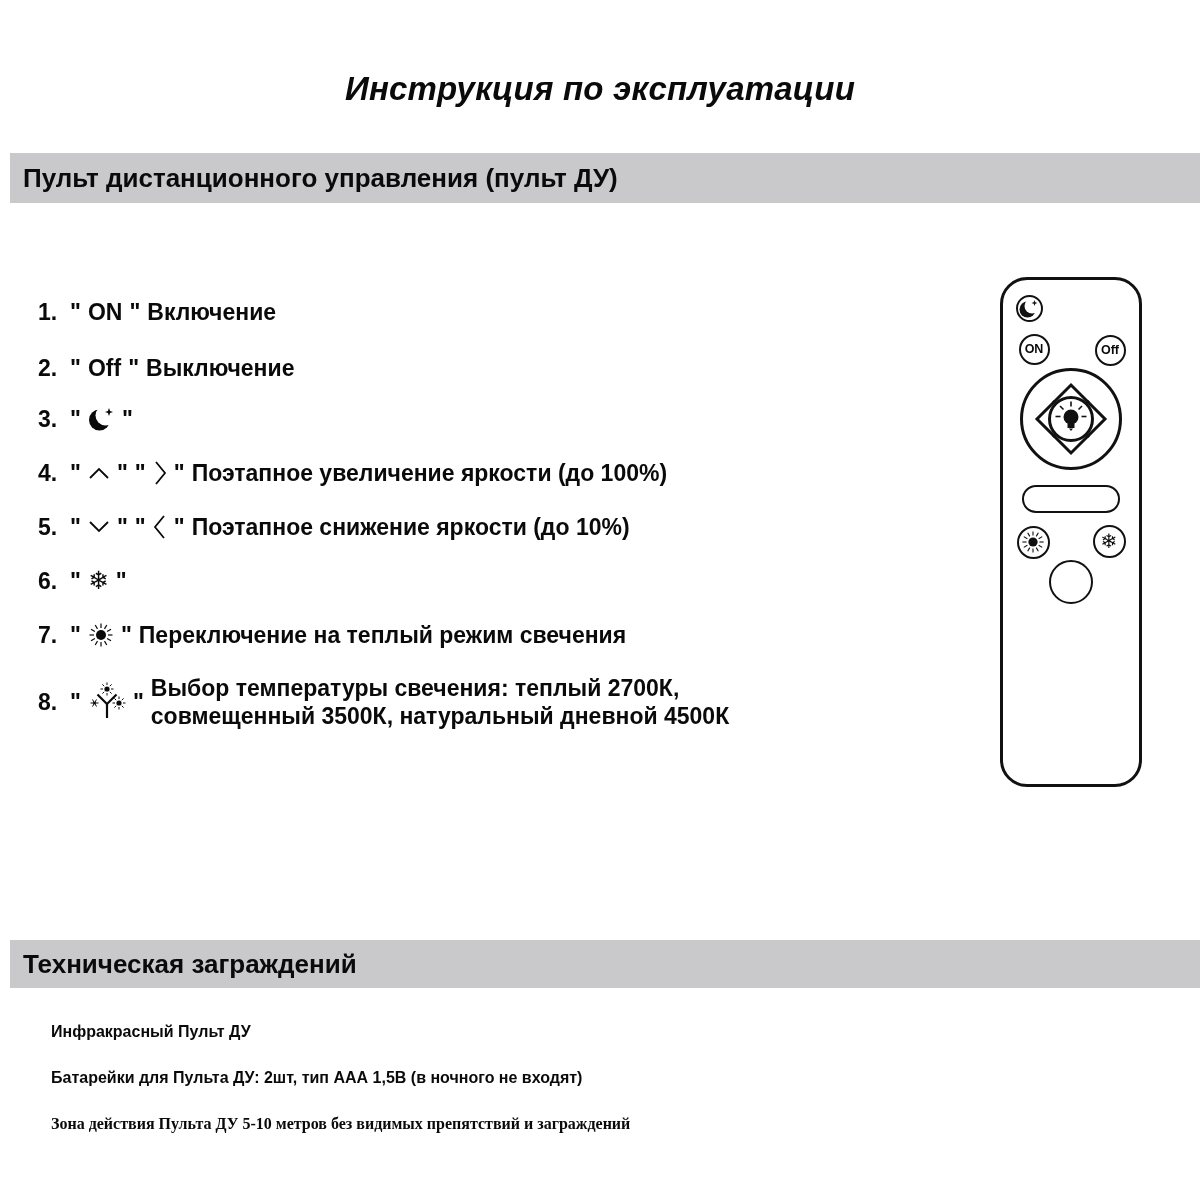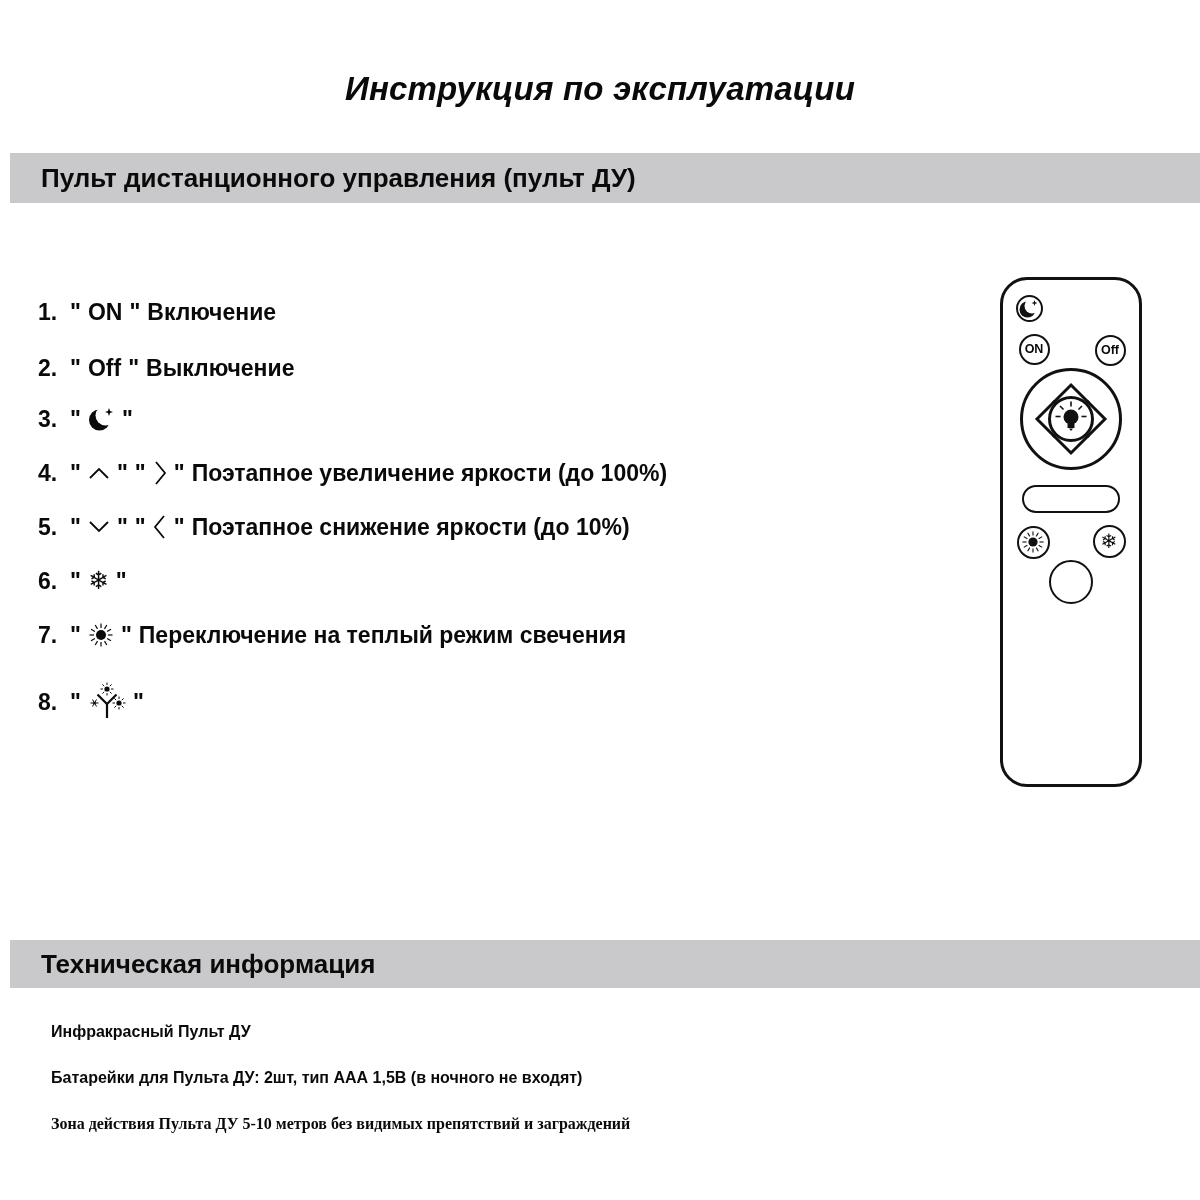--- a/index.html
+++ b/index.html
@@ -17,21 +17,21 @@
     text-align:center;
     font-size:33px;
     letter-spacing:0.2px;
     font-style:italic;
   }
 
   .section-bar {
     left:10px; width:1190px; height:50px;
     background:#c9c9cb;
     display:flex; align-items:center;
-    padding-left:31px;
+    padding-left:13px;
     font-size:26px;
   }
   .bar-remote { top:153px; }
   .bar-tech   { top:940px; height:48px; }
 
   
   .li {
     left:38px; height:28px;
     display:flex; align-items:center;
     font-size:23px; line-height:28px;
@@ -218,20 +218,24 @@
       </g>
       <circle cx="6.5" cy="21" r="1.3" fill="#0a0a0a"></circle>
       <g stroke="#0a0a0a" stroke-width="1">
         <line x1="2.5" y1="21" x2="10.5" y2="21"></line>
           <line x1="4.5" y1="17.5" x2="8.5" y2="24.5"></line>
         <line x1="4.5" y1="24.5" x2="8.5" y2="17.5"></line>
       </g>
     </svg>
   </span>
   <span class="q">"</span>
+  <span class="two-line">
+    <div>Выбор температуры свечения: теплый 2700К,</div>
+    <div>совмещенный 3500К, натуральный дневной 4500К</div>
+  </span>
 </div>
 
 <div class="abs remote">
 
   <div class="rbtn btn-night">
     <svg width="21" height="21" viewBox="0 0 21 21">
       <circle cx="8.5" cy="11.5" r="8" fill="#111"></circle>
       <circle cx="13" cy="8" r="7.5" fill="#ffffff"></circle>
       <polygon fill="#111" points="15.5,2 16.3,4.2 18.5,5 16.3,5.8 15.5,8 14.7,5.8 12.5,5 14.7,4.2"></polygon>
     </svg>
@@ -288,18 +292,18 @@
   </div>
 
   <div class="rbtn btn-cold">
     <span>❄</span>
   </div>
 
   <div class="rbtn btn-round"></div>
 </div>
 
 <div class="abs section-bar bar-tech">
-  <span>Техническая информация</span>
+  <span>Техническая заграждений</span>
 </div>
 
 <div class="abs tech-line tl1">Инфракрасный Пульт ДУ</div>
 <div class="abs tech-line tl2">Батарейки для Пульта ДУ: 2шт, тип ААА 1,5В (в ночного не входят)</div>
 <div class="abs tech-line tl3">Зона действия Пульта ДУ 5-10 метров без видимых препятствий и заграждений</div>
 
 </body></html>

